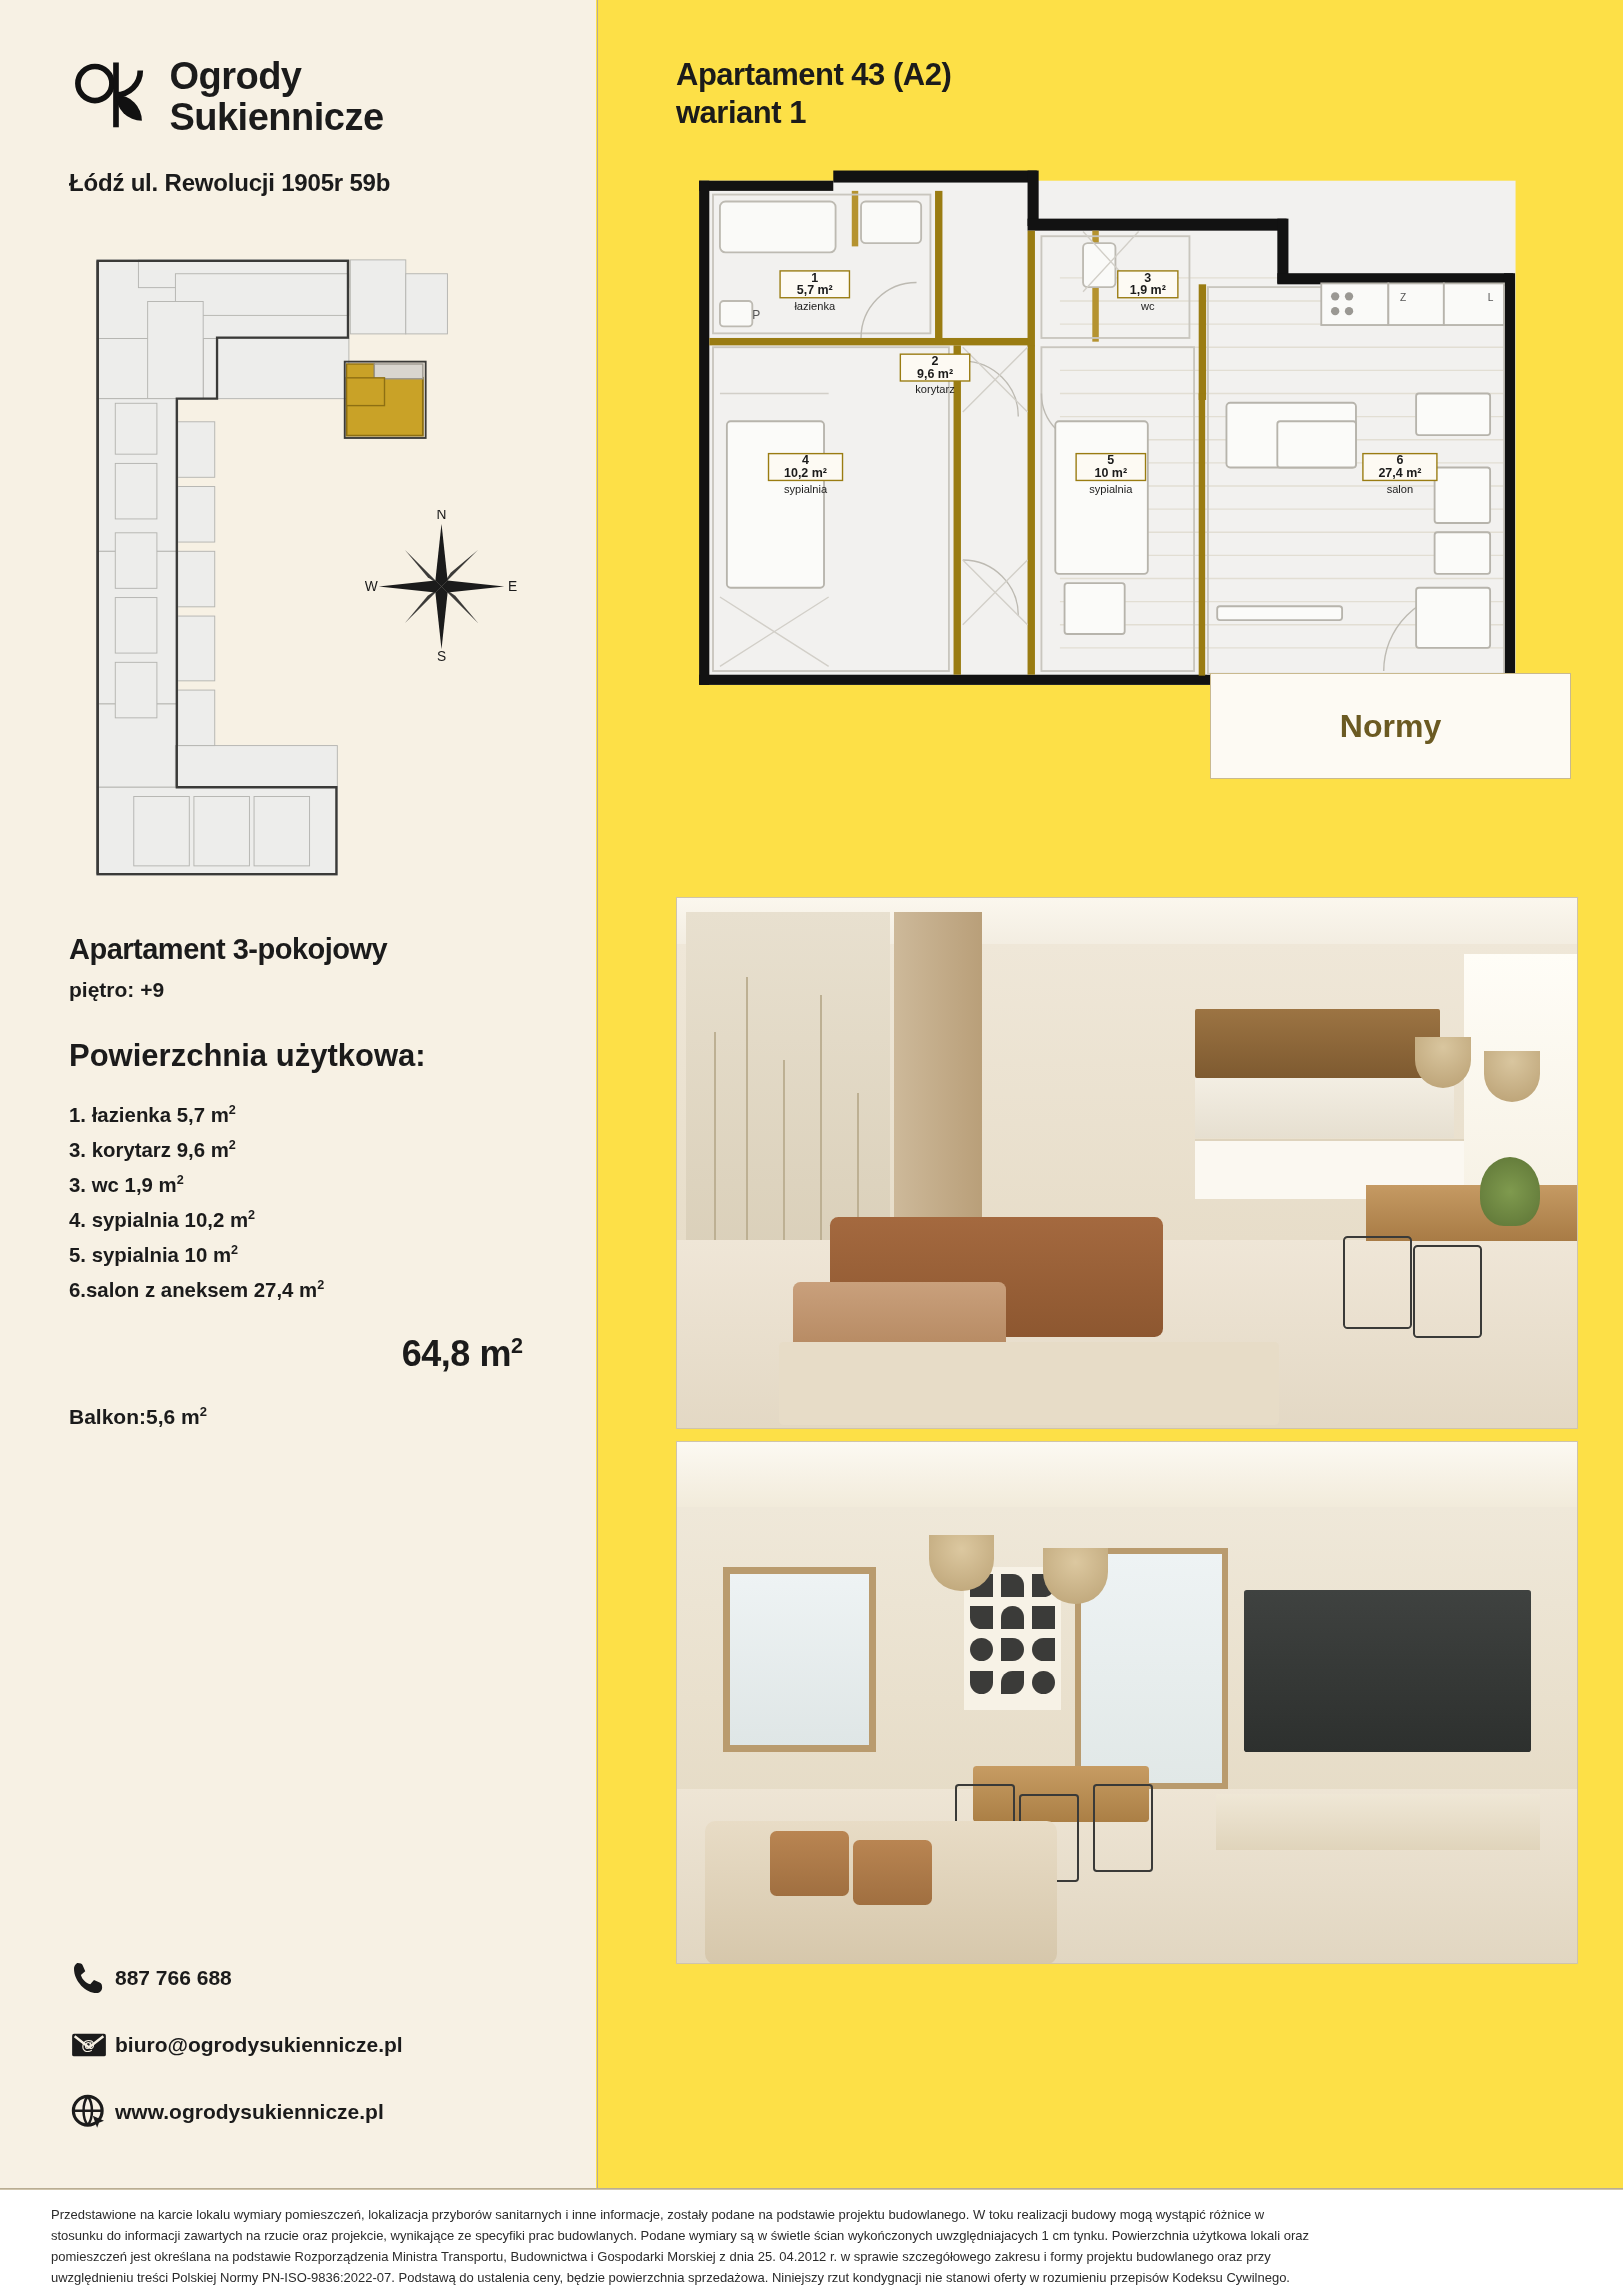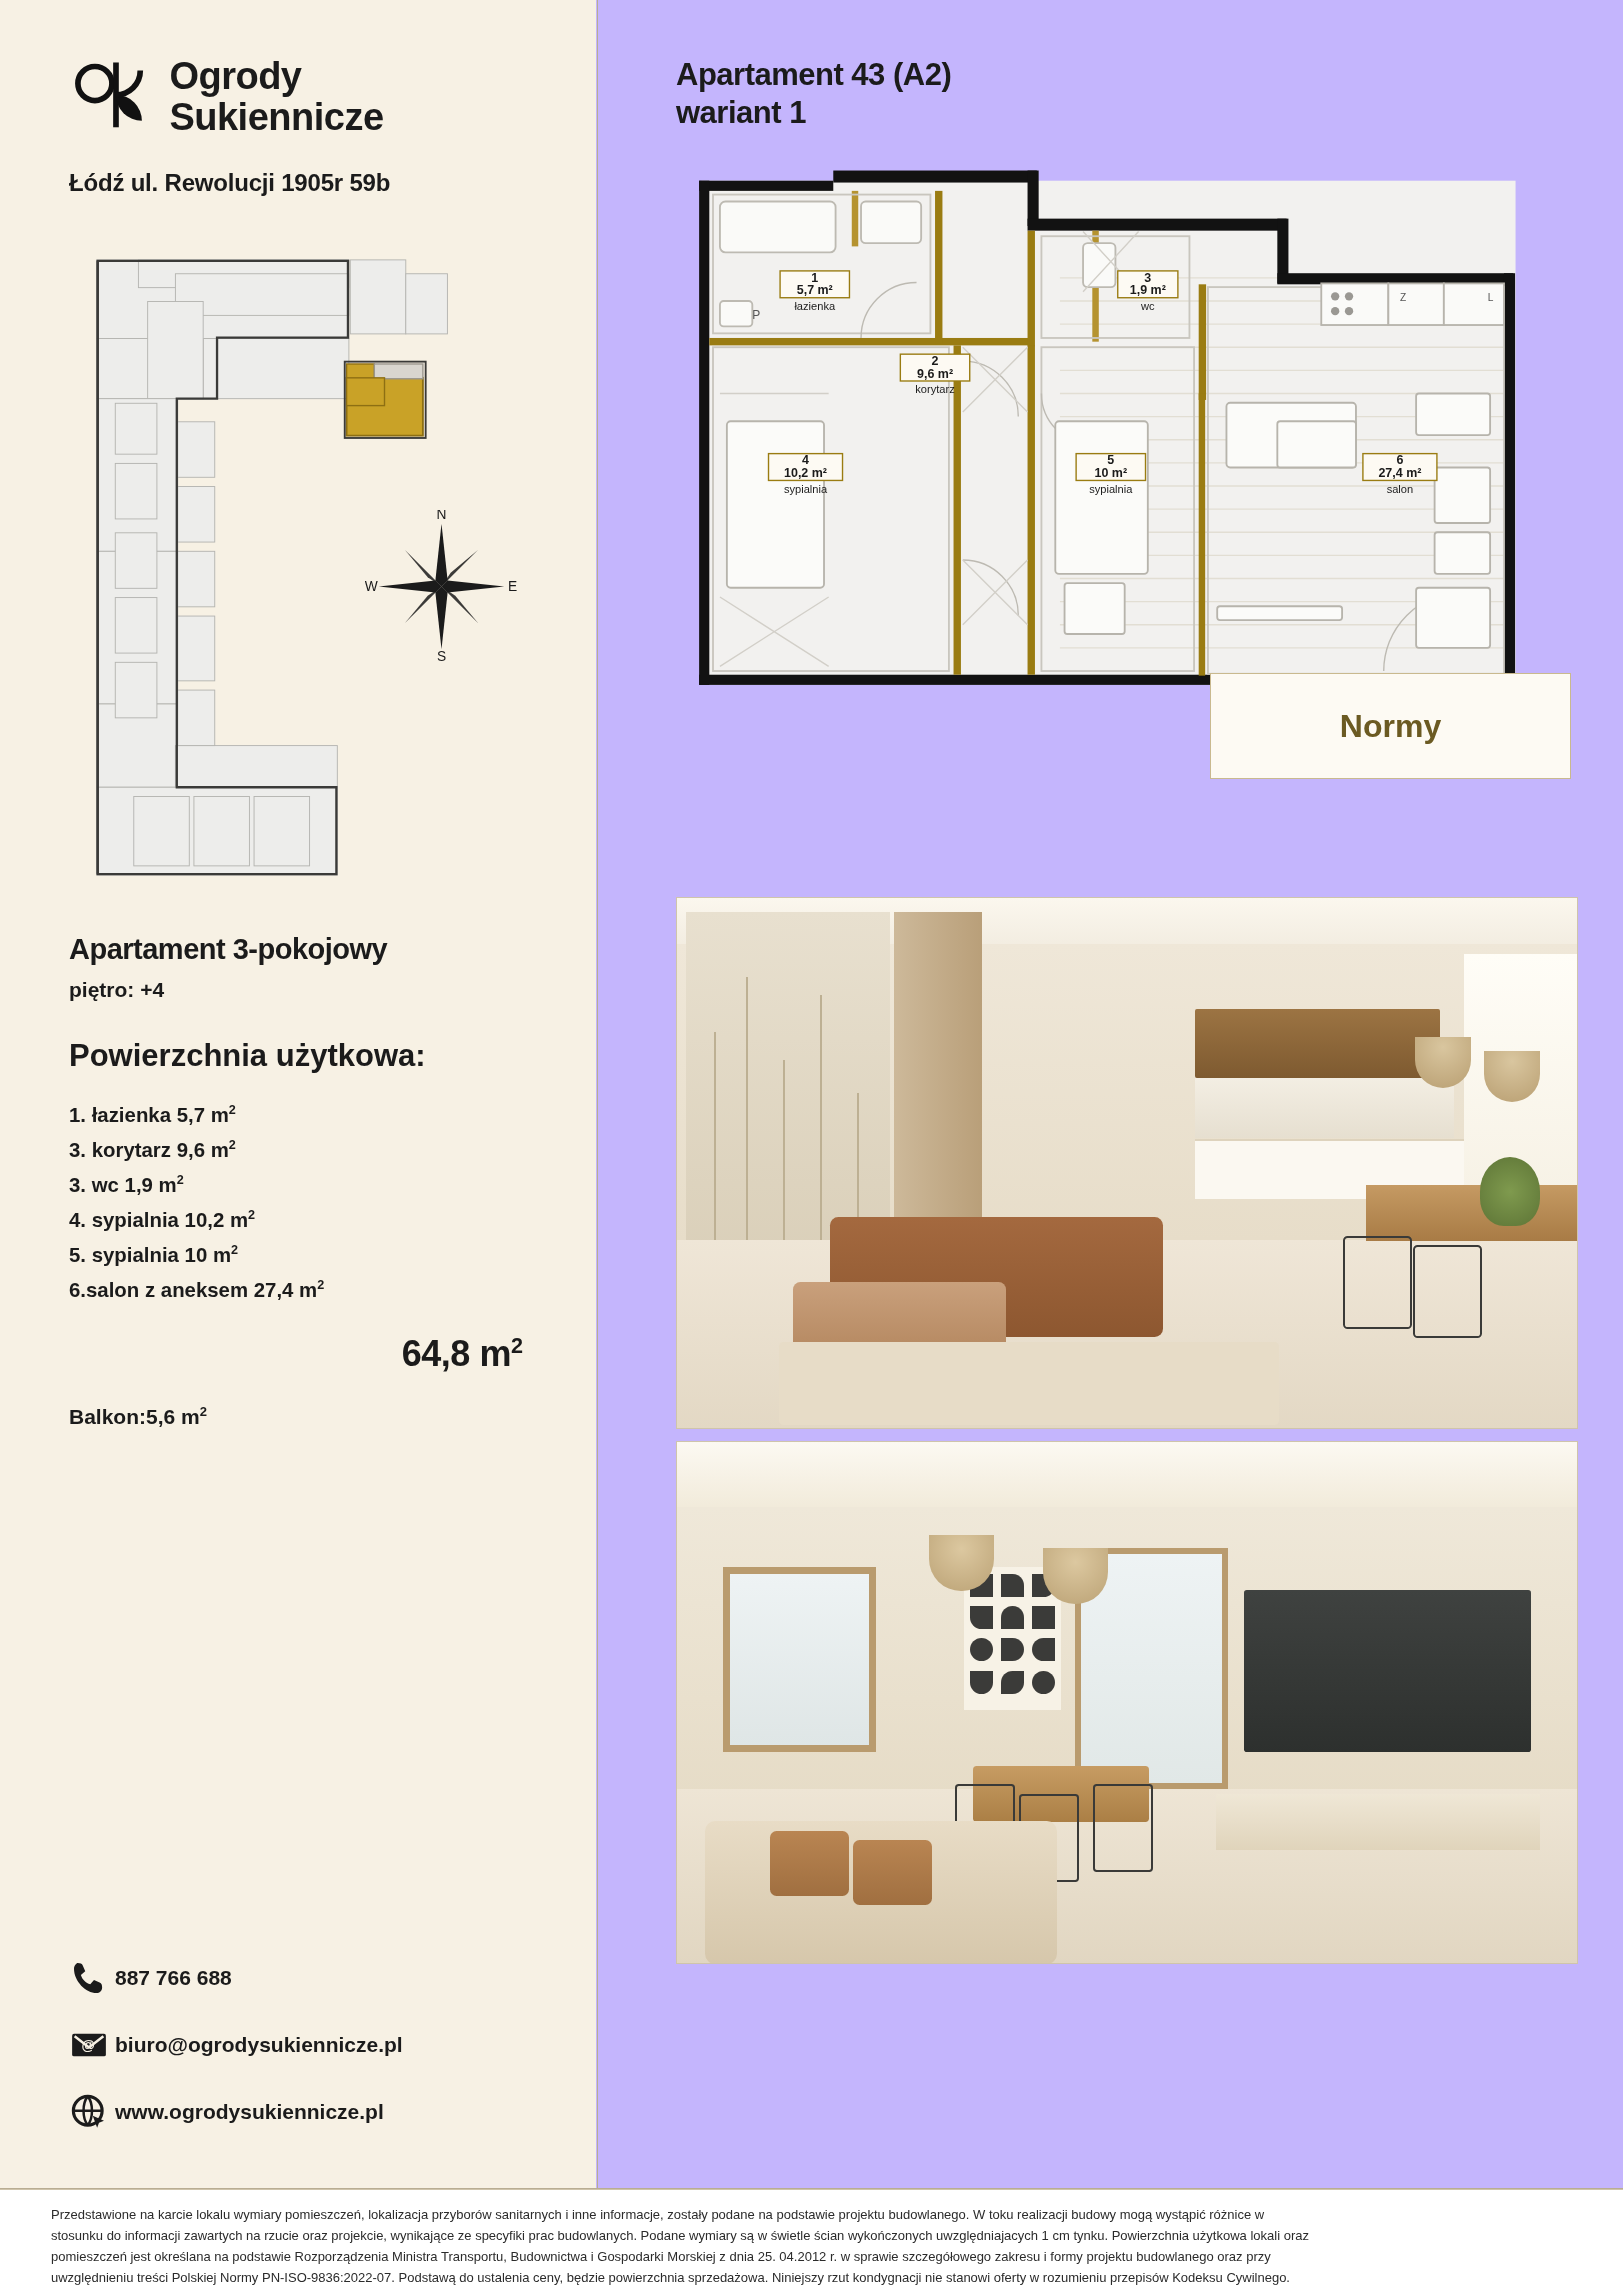--- a/index.html
+++ b/index.html
@@ -7,21 +7,21 @@
   body {
     width: 1623px; height: 2295px;
     font-family: "Liberation Sans", sans-serif;
     background: #ffffff;
     color: #1b1b1b;
     overflow: hidden;
   }
   .page {
     position: relative;
     width: 1623px; height: 2295px;
-    background: #c4b5fd;
+    background: #fde047;
     display: flex;
     flex-direction: column;
   }
   .content {
     position: relative;
     flex: 1;
     display: flex;
     flex-direction: row;
   }
 
@@ -320,21 +320,21 @@
             </g>
             <text x="100" y="12" font-size="18" text-anchor="middle" font-family="Liberation Sans" fill="#1b1b1b">N</text>
             <text x="193" y="106" font-size="18" text-anchor="middle" font-family="Liberation Sans" fill="#1b1b1b">E</text>
             <text x="100" y="198" font-size="18" text-anchor="middle" font-family="Liberation Sans" fill="#1b1b1b">S</text>
             <text x="8" y="106" font-size="18" text-anchor="middle" font-family="Liberation Sans" fill="#1b1b1b">W</text>
           </svg>
         </div>
       </div>
 
       <div class="apt-type">Apartament 3-pokojowy</div>
-      <div class="apt-floor">piętro: +4</div>
+      <div class="apt-floor">piętro: +9</div>
 
       <div class="area-head">Powierzchnia użytkowa:</div>
 
       <div class="room-list">
         <div><span>1. łazienka 5,7 m</span><sup>2</sup></div>
         <div><span>3. korytarz 9,6 m</span><sup>2</sup></div>
         <div><span>3. wc 1,9 m</span><sup>2</sup></div>
         <div><span>4. sypialnia 10,2 m</span><sup>2</sup></div>
         <div><span>5. sypialnia 10 m</span><sup>2</sup></div>
         <div><span>6.salon z aneksem 27,4 m</span><sup>2</sup></div>

